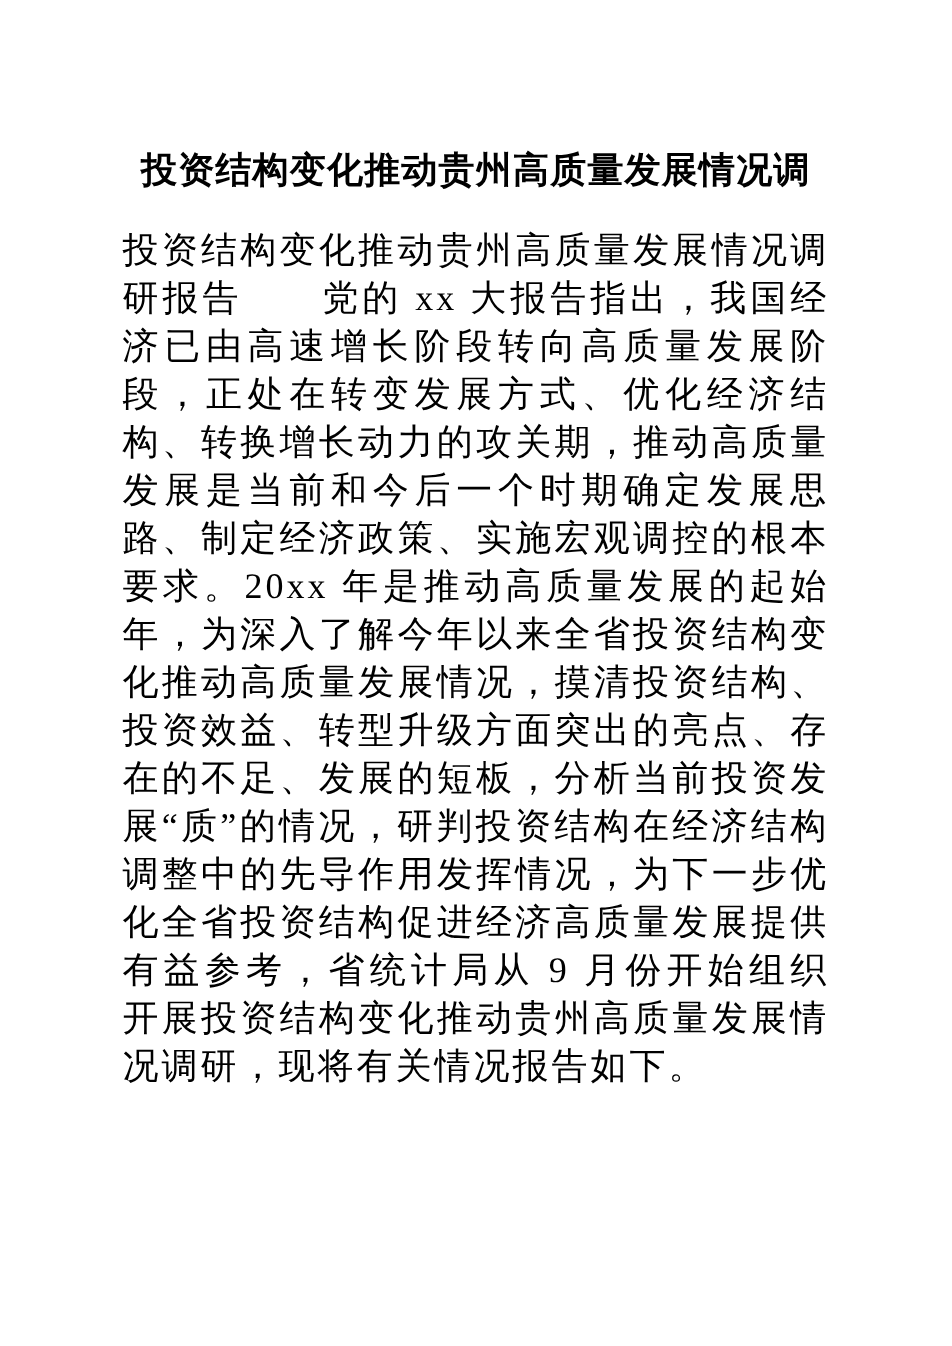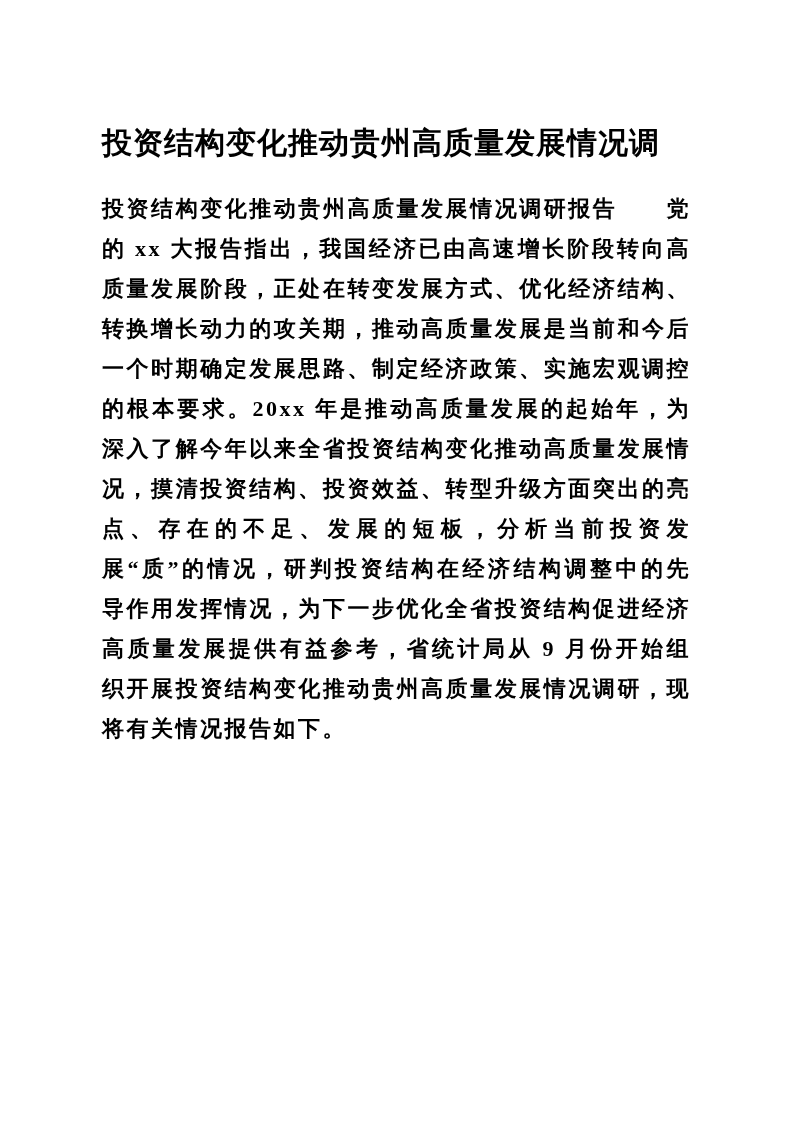--- a/index.html
+++ b/index.html
@@ -17,31 +17,32 @@
     overflow: hidden;
     color: #000000;
   }
   .doc-title {
     margin: 0 0 20px 0;
     font-family: "Liberation Sans", "DejaVu Sans", sans-serif;
     font-weight: bold;
     font-size: 30px;
     line-height: 53px;
     letter-spacing: 1px;
+    text-align: center;
     color: #000000;
   }
   .title-line {
     display: block;
     white-space: nowrap;
   }
   .para {
     margin: 0;
     font-family: "Liberation Serif", "DejaVu Serif", serif;
-    font-weight: bold;
-    font-size: 22px;
+    font-weight: normal;
+    font-size: 30px;
     line-height: 40px;
     letter-spacing: 2.5px;
     text-align: justify;
     text-justify: inter-ideograph;
     color: #000000;
   }
   .indent {
     text-indent: 50px;
   }
   .cut {

